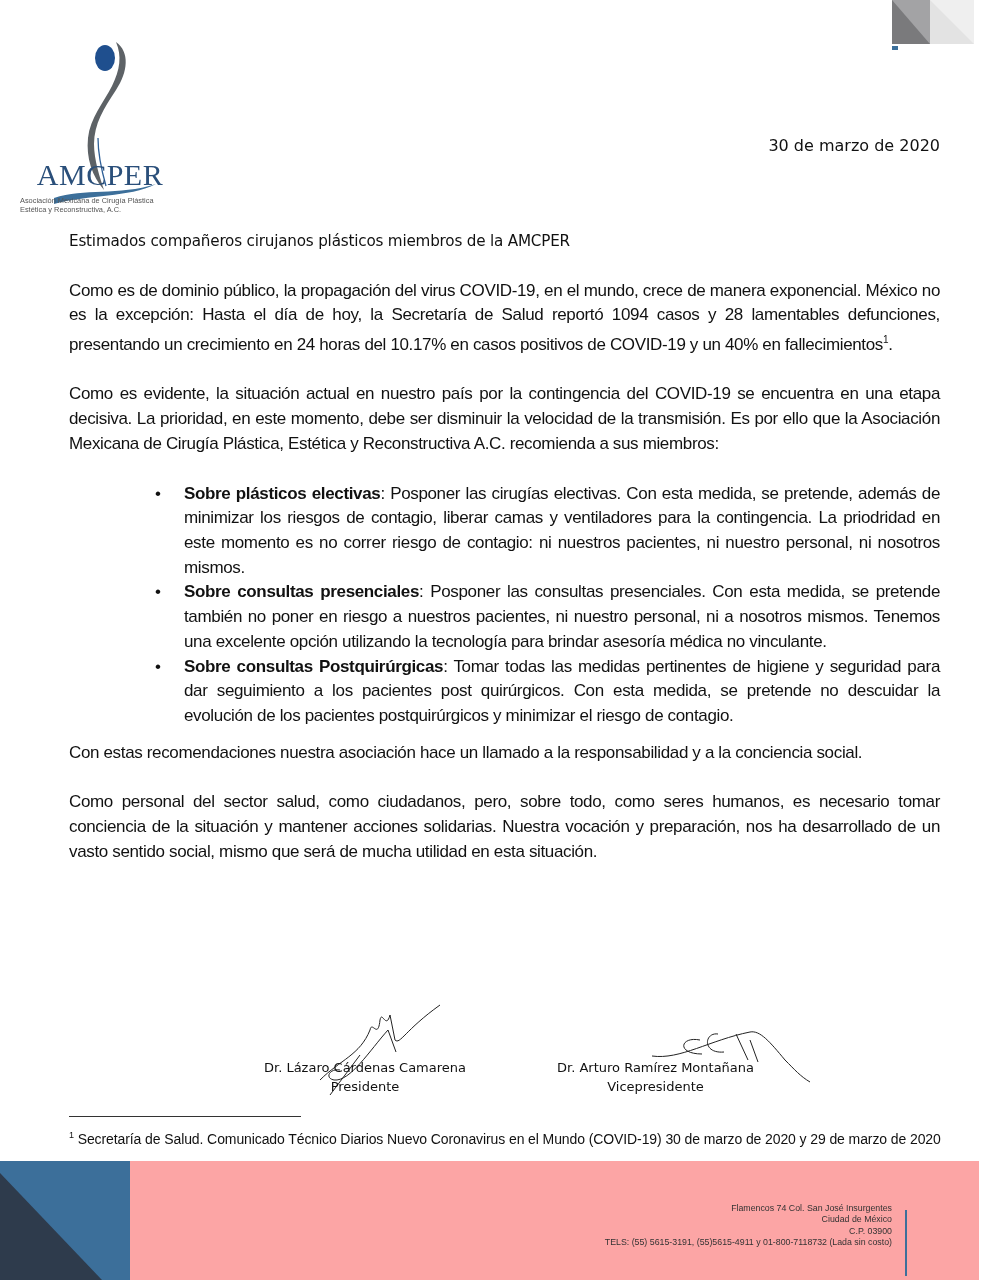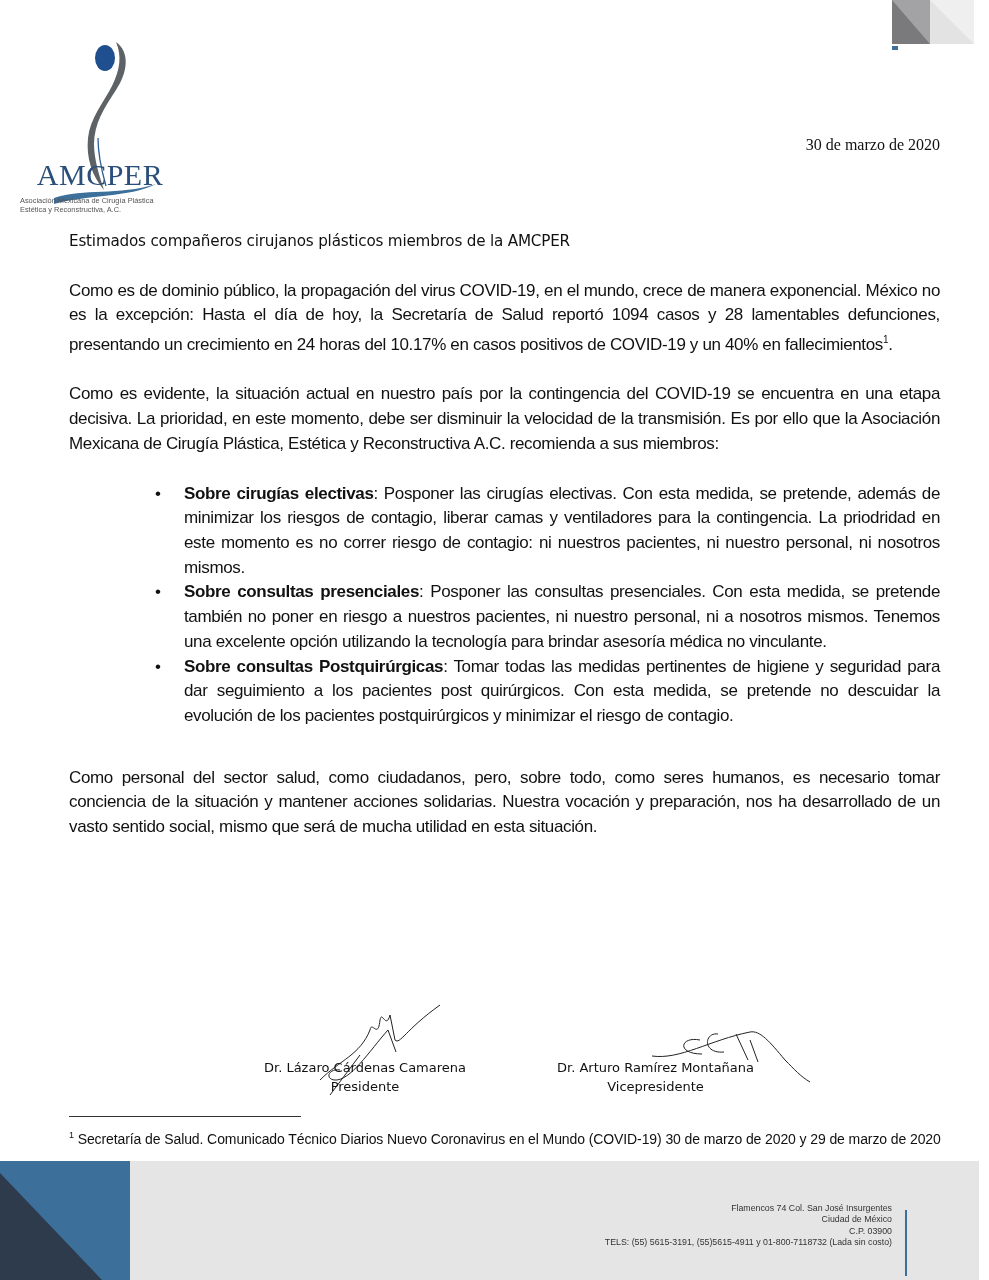--- a/index.html
+++ b/index.html
@@ -14,21 +14,20 @@
     position: absolute; left: 30px; top: 158px; width: 140px; text-align: center;
     font-family: "Liberation Serif", serif; font-size: 30px; color: #2a4f7a; letter-spacing: 0.5px;
   }
   .logo-sub {
     position: absolute; left: 20px; top: 196px; width: 162px; 
     font-family: "Liberation Sans", sans-serif; font-size: 7.4px; line-height: 9px; color: #555;
   }
   .date {
     position: absolute; top: 136px; right: 49px;
     font-size: 16px;
-    font-family: Liberation Serif, serif;
   }
   .body { position: absolute; left: 69px; top: 229px; width: 871px; font-size: 16px; }
   .body p {
     margin: 0; line-height: 24.7px; text-align: justify;
     font-family: "Liberation Sans", sans-serif; font-size: 17px; letter-spacing: -0.35px;
   }
   .body p.verdana { font-family: "DejaVu Sans", sans-serif; font-size: 15.2px; letter-spacing: -0.2px; }
   .gap { height: 25px; }
   ul.recs { margin: 0; padding: 0 0 0 115px; list-style: none; }
   ul.recs li {
@@ -43,21 +42,21 @@
   }
   .sig1 { left: 250px; width: 230px; }
   .sig2 { left: 538px; width: 235px; }
   .sig-scribble { position: absolute; }
   .fn-rule { position: absolute; left: 69px; top: 1116px; width: 232px; height: 1px; background: #333; }
   .footnote {
     position: absolute; left: 69px; top: 1126px; width: 880px;
     font-family: Liberation Sans, sans-serif; font-size: 14px; line-height: 18px; letter-spacing: -0.1px;
   }
   .footnote sup { font-size: 9px; }
-  .footer { position: absolute; left: 0; top: 1161px; width: 979px; height: 119px; background: #e5e5e5; }
+  .footer { position: absolute; left: 0; top: 1161px; width: 979px; height: 119px; background: #fca5a5; }
   .footer-right-strip { position: absolute; left: 979px; top: 1161px; width: 10px; height: 119px; background: #fff; }
   .footer-blue { position: absolute; left: 0; top: 0; width: 130px; height: 119px; background: #3c6f9a; }
   .footer-addr {
     position: absolute; right: 87px; top: 42px; text-align: right;
     font-family: "Liberation Sans", sans-serif; font-size: 8.8px; line-height: 11.3px; color: #333;
   }
   .footer-web {
     position: absolute; right: 87px; top: 94px; text-align: right;
     font-family: "DejaVu Sans", sans-serif; font-size: 14px; color: #2b2b2b; margin-top: 40px;
   }
@@ -89,25 +88,26 @@
 <div class="date">30 de marzo de 2020</div>
 
 <div class="body">
   <p class="verdana">Estimados compañeros cirujanos plásticos miembros de la AMCPER</p>
   <div class="gap"></div>
   <p><span>Como es de dominio público, la propagación del virus COVID-19, en el mundo, crece de manera exponencial. México no es la excepción: Hasta el día de hoy, la Secretaría de Salud reportó 1094 casos y 28 lamentables defunciones, presentando un crecimiento en 24 horas del 10.17% en casos positivos de COVID-19 y un 40% en fallecimientos</span><sup style="font-size:10px">1</sup><span>.</span></p>
   <div class="gap"></div>
   <p>Como es evidente, la situación actual en nuestro país por la contingencia del COVID-19 se encuentra en una etapa decisiva. La prioridad, en este momento, debe ser disminuir la velocidad de la transmisión. Es por ello que la Asociación Mexicana de Cirugía Plástica, Estética y Reconstructiva A.C. recomienda a sus miembros:</p>
   <div class="gap"></div>
   <ul class="recs">
-    <li><span class="bullet">•</span><b>Sobre cirugías electivas</b><span>: Posponer las cirugías electivas. Con esta medida, se pretende, además de minimizar los riesgos de contagio,  liberar camas y ventiladores para la contingencia. La priodridad en este momento es  no correr riesgo de contagio: ni nuestros pacientes, ni nuestro personal, ni nosotros mismos.</span></li>
+    <li><span class="bullet">•</span><b>Sobre plásticos electivas</b><span>: Posponer las cirugías electivas. Con esta medida, se pretende, además de minimizar los riesgos de contagio,  liberar camas y ventiladores para la contingencia. La priodridad en este momento es  no correr riesgo de contagio: ni nuestros pacientes, ni nuestro personal, ni nosotros mismos.</span></li>
     <li><span class="bullet">•</span><b>Sobre consultas presenciales</b><span>: Posponer las consultas presenciales. Con esta medida, se pretende también no poner en riesgo a nuestros pacientes, ni nuestro personal, ni a nosotros mismos. Tenemos una excelente opción utilizando la tecnología para brindar asesoría médica no vinculante.</span></li>
     <li><span class="bullet">•</span><b>Sobre consultas Postquirúrgicas</b><span>: Tomar todas las medidas pertinentes de higiene y seguridad para dar seguimiento a los pacientes post quirúrgicos. Con esta medida, se pretende no descuidar la evolución de los pacientes postquirúrgicos y minimizar el riesgo de contagio.</span></li>
   </ul>
   <div style="height:12px"></div>
+  <p>Con estas recomendaciones nuestra asociación hace un llamado a la responsabilidad y a la conciencia social.</p>
   <div class="gap"></div>
   <p>Como personal del sector salud, como ciudadanos, pero, sobre todo, como seres humanos, es necesario tomar conciencia de la situación y mantener acciones solidarias. Nuestra vocación y preparación, nos ha desarrollado de un vasto sentido social, mismo que será de mucha utilidad en esta situación.</p>
   <div class="gap"></div>
   <div class="gap"></div>
 </div>
 
 <svg class="sig-scribble" style="left:300px;top:1000px;width:160px;height:100px" viewBox="0 0 160 100">
   <path d="M20,80 C40,60 60,55 70,30 C72,20 78,40 80,20 C82,10 86,30 90,15 L95,40 C100,45 105,30 140,5" stroke="#222" stroke-width="1" fill="none"></path>
   <path d="M30,95 L60,55 M40,70 C30,68 24,78 34,80 C50,82 70,50 88,30 L96,52" stroke="#222" stroke-width="1" fill="none"></path>
 </svg>

